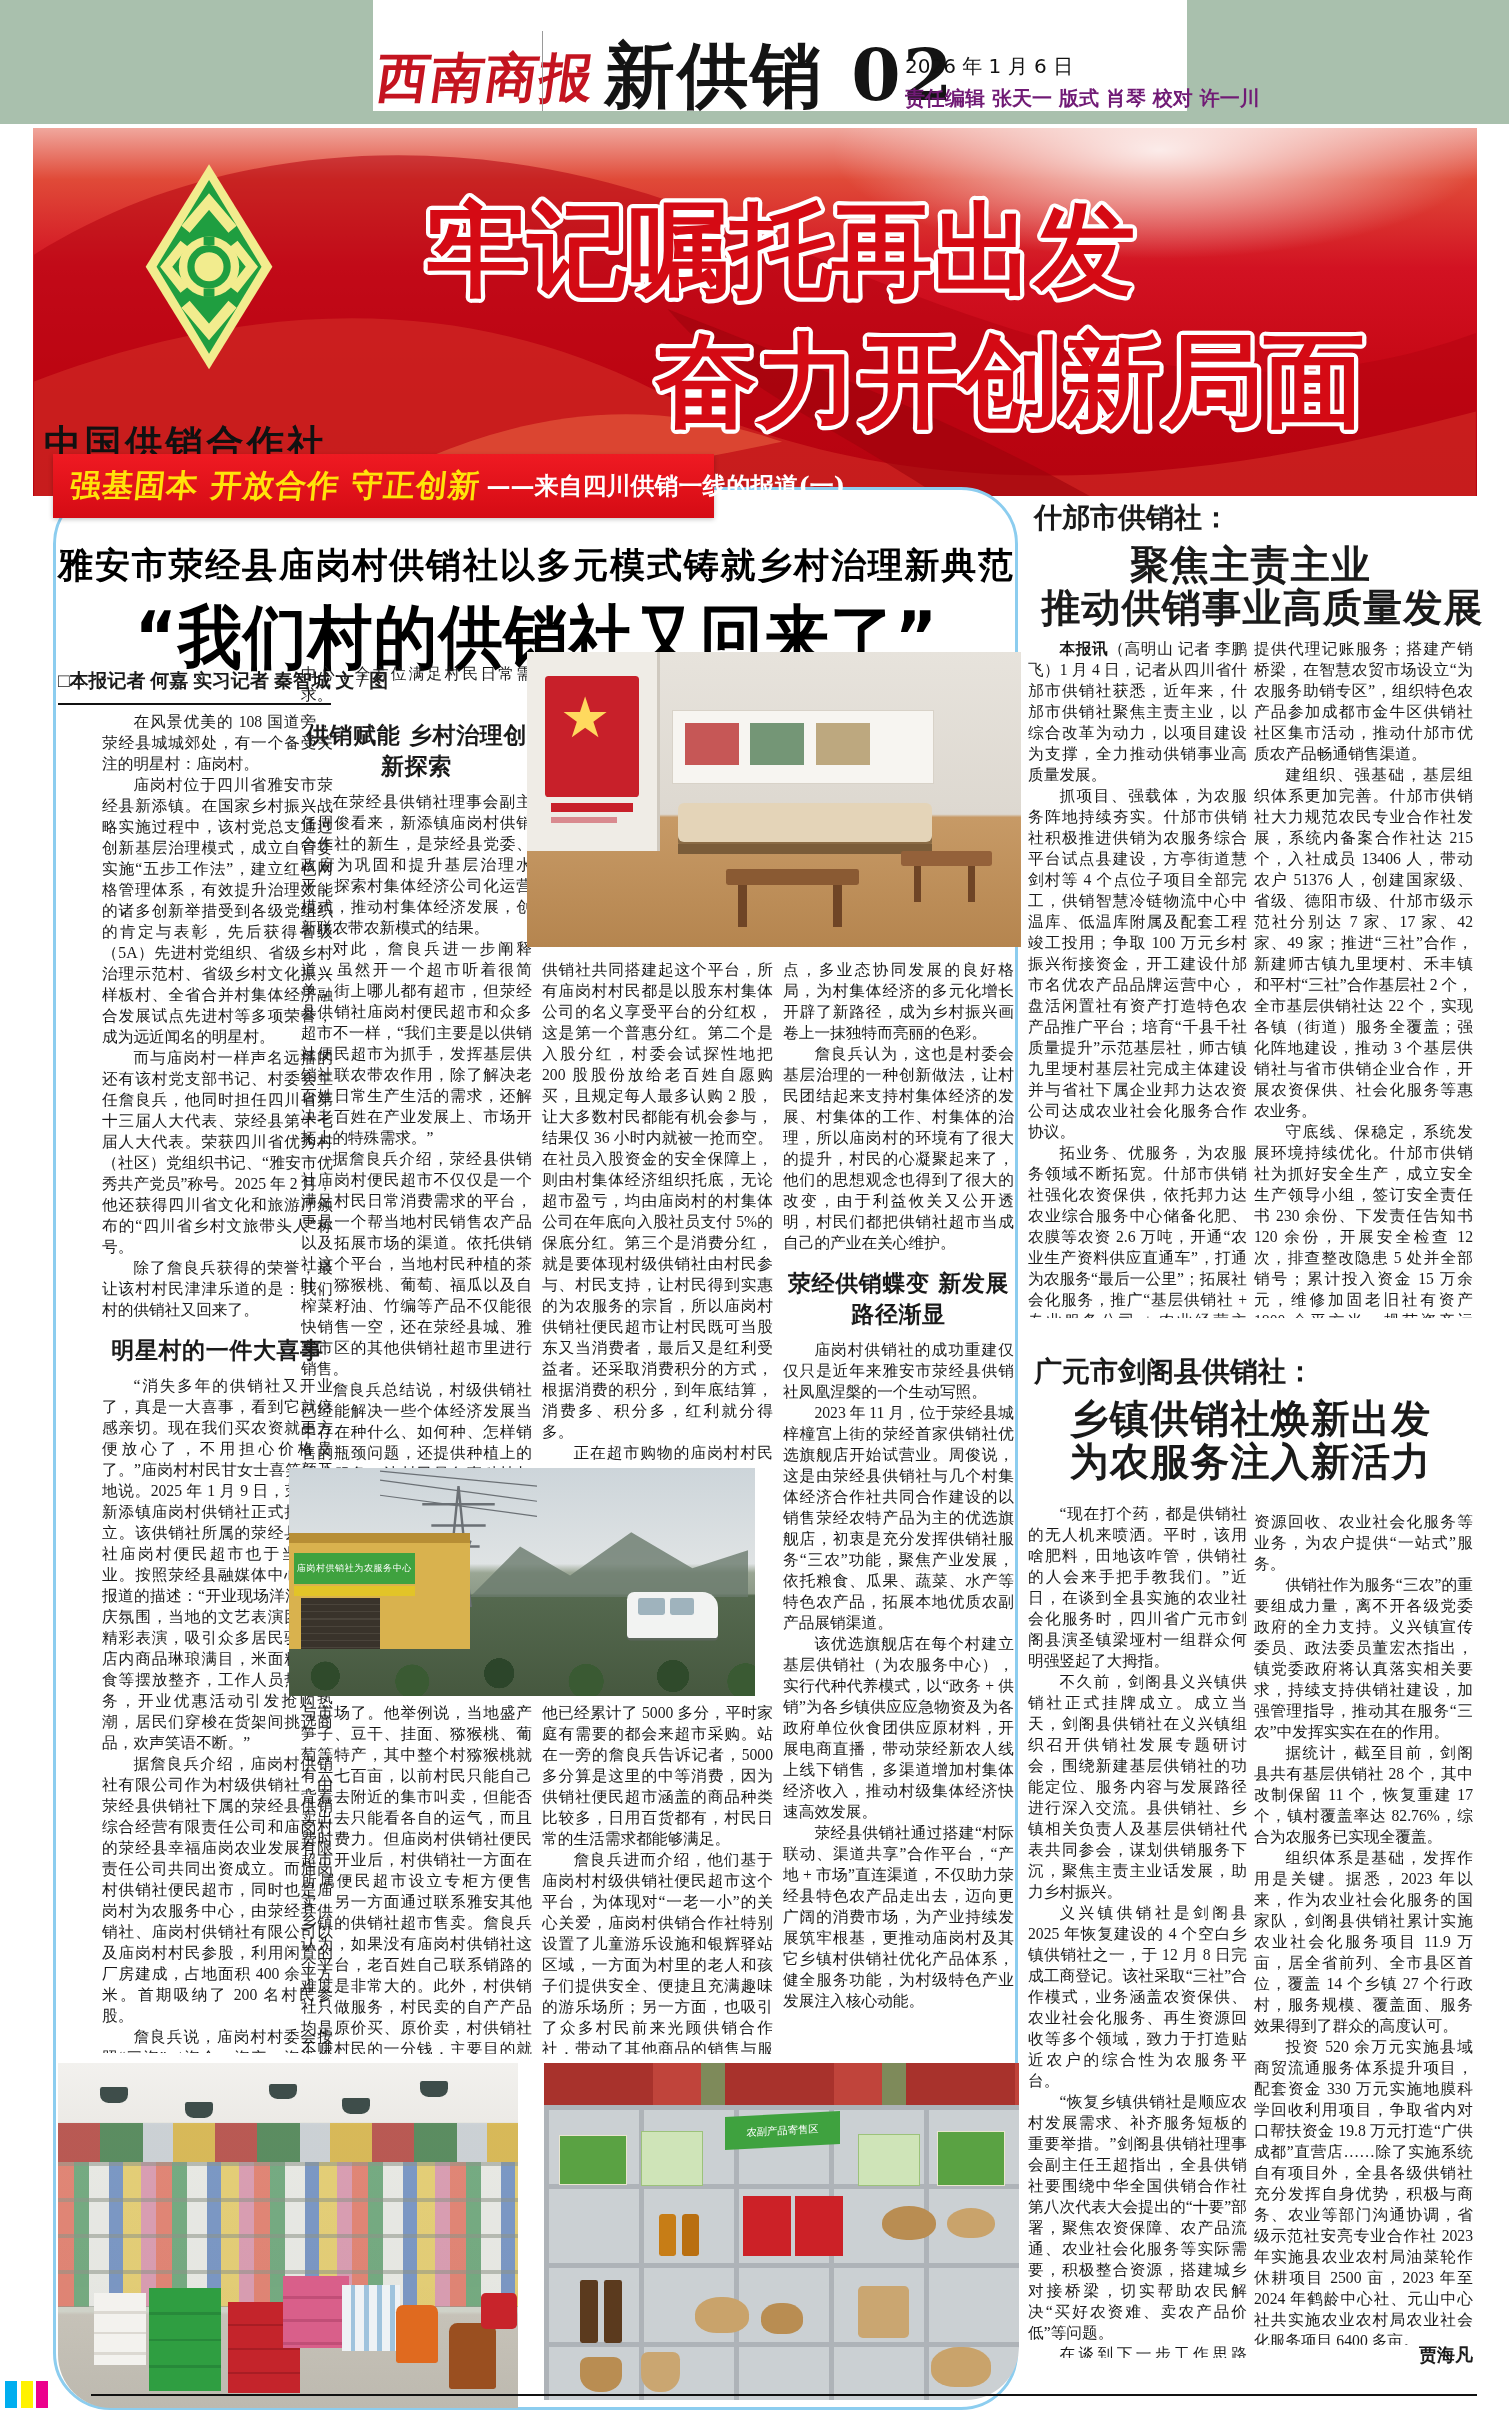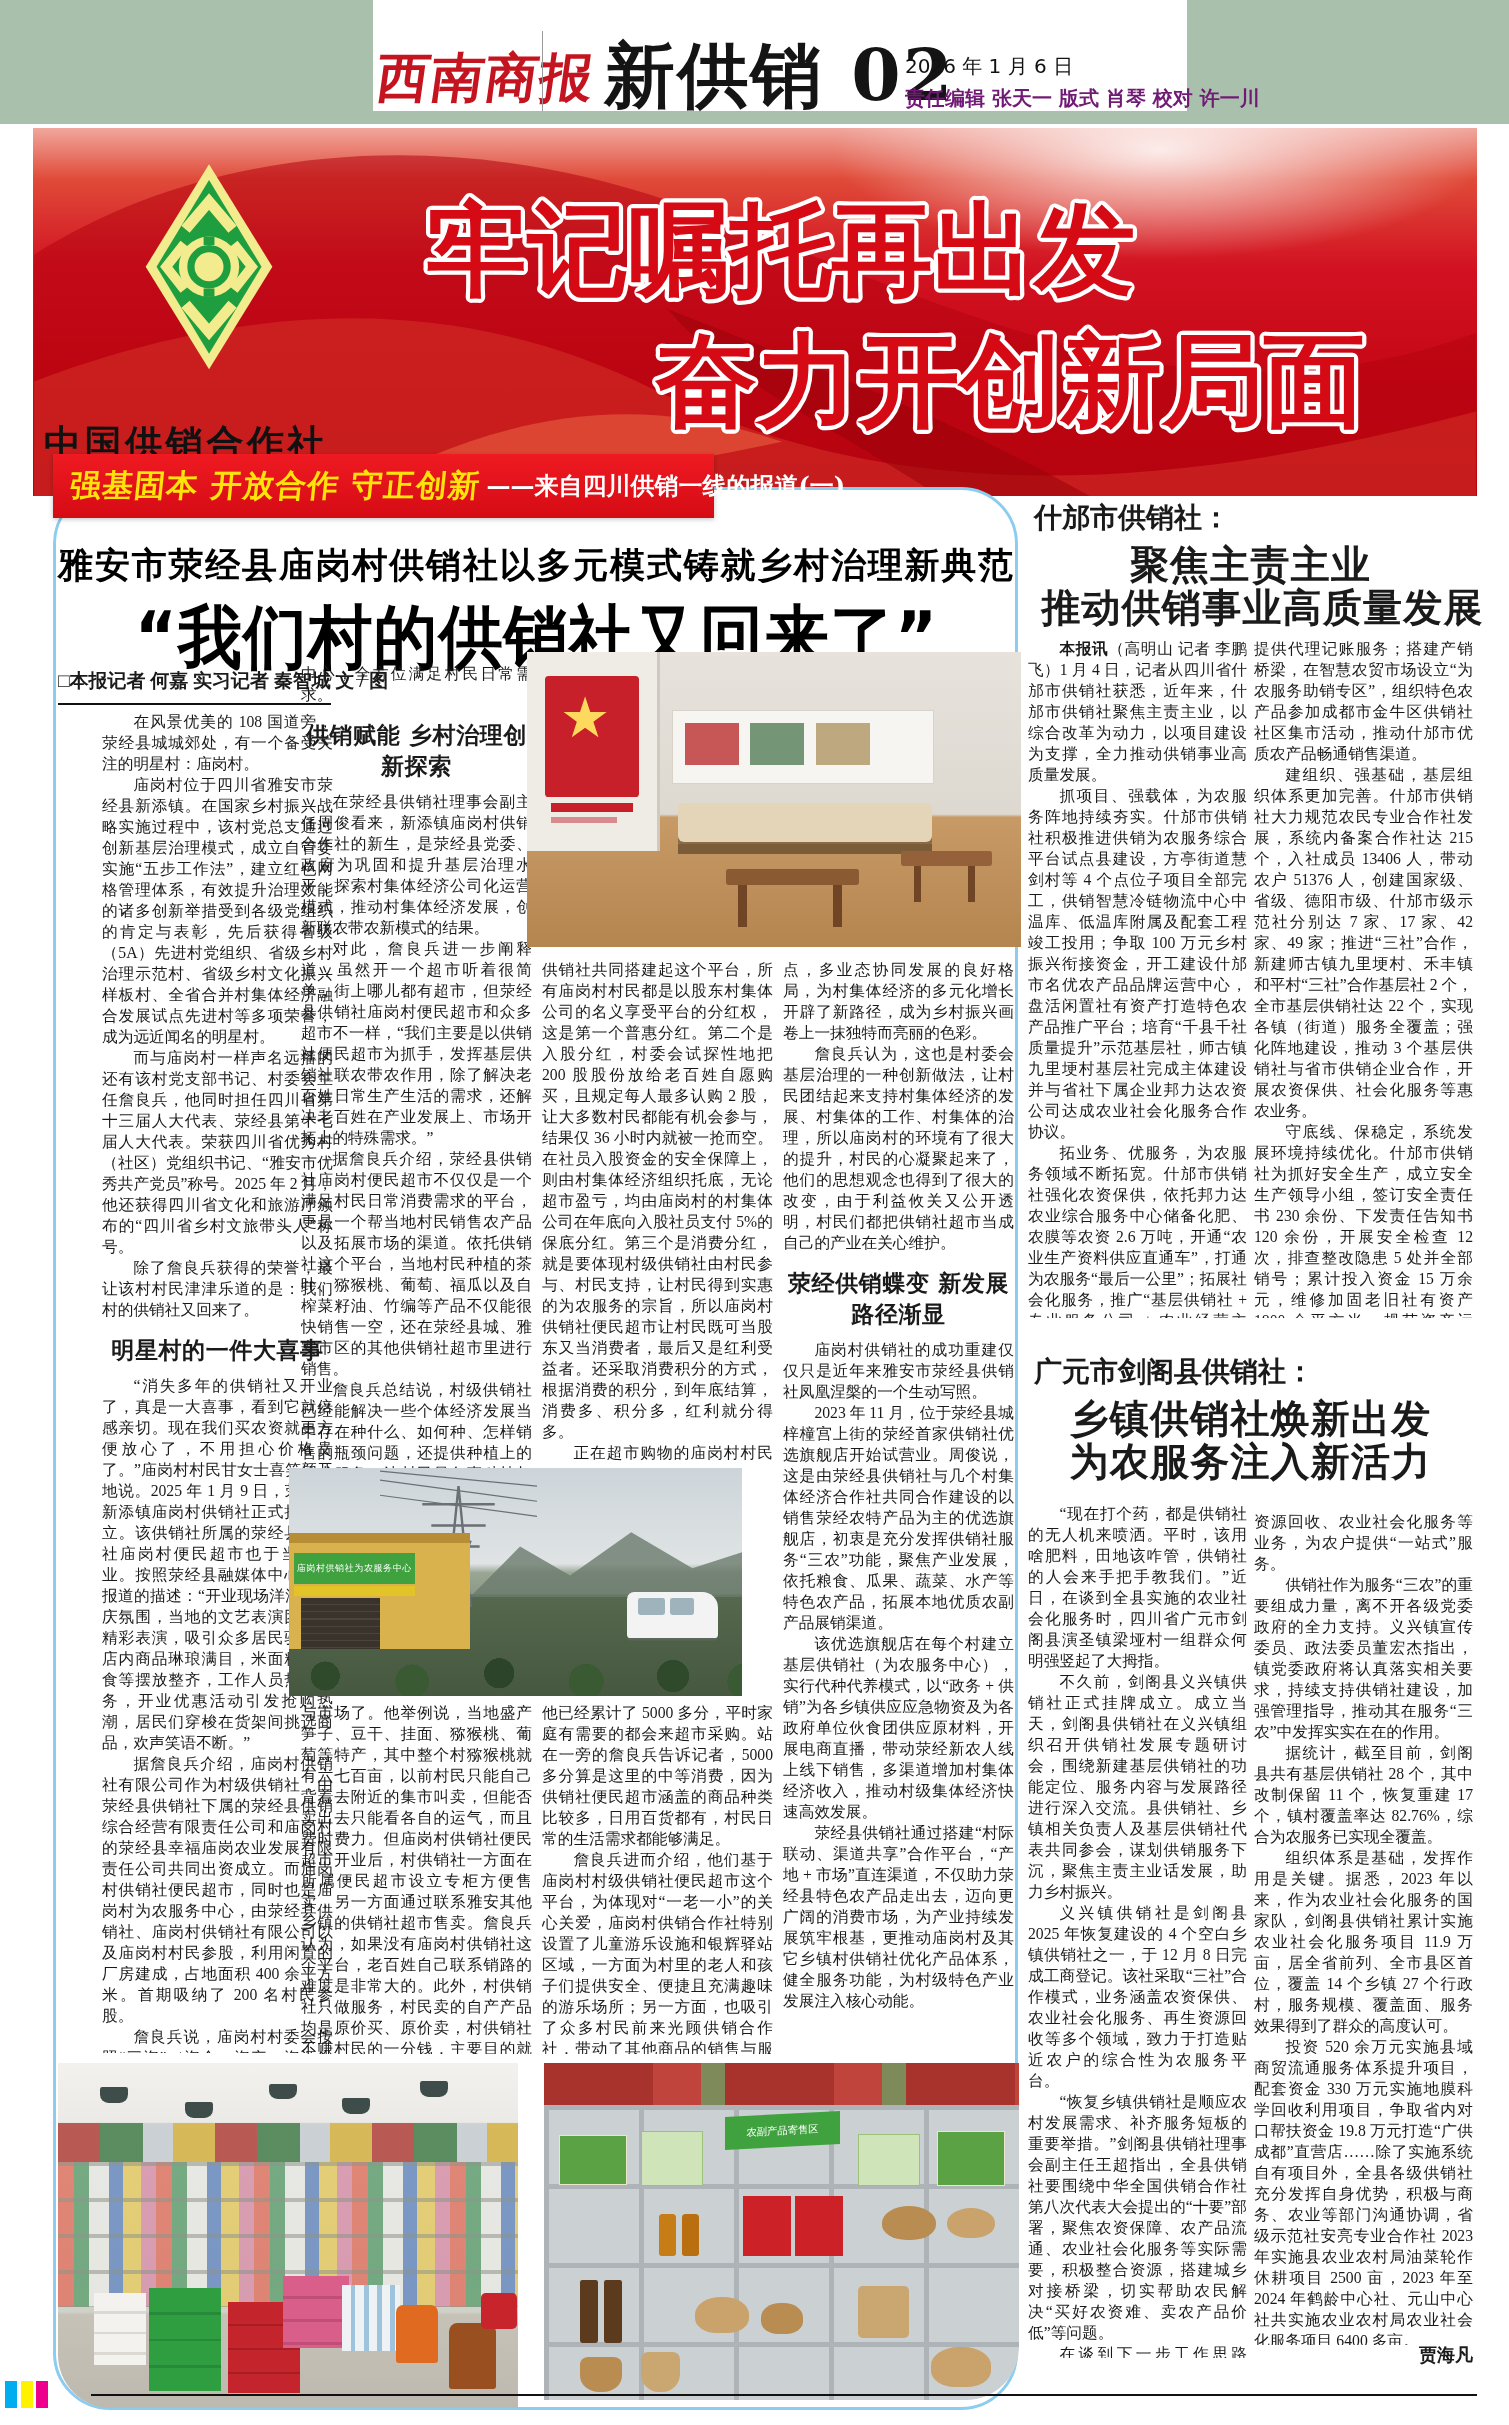--- a/index.html
+++ b/index.html
@@ -186,21 +186,21 @@
   <div class="abs" style="left:151px;top:192px;width:254px;height:9.7px;background:#7a5c39;"></div>
 
   <div class="abs" style="left:199px;top:217px;width:133px;height:15.7px;background:#8a5a33;border-radius:2.4px;"></div>
   <div class="abs" style="left:211px;top:233px;width:8.5px;height:42px;background:#6f4526;"></div>
   <div class="abs" style="left:306px;top:233px;width:8.5px;height:42px;background:#6f4526;"></div>
   <div class="abs" style="left:374px;top:199px;width:91px;height:14.5px;background:#94613a;border-radius:2.4px;"></div>
   <div class="abs" style="left:387px;top:214px;width:7.2px;height:36px;background:#6f4526;"></div>
   <div class="abs" style="left:441px;top:214px;width:7.2px;height:36px;background:#6f4526;"></div>
 </div>
 
-<div class="abs photo" style="left:289px;top:1468px;width:453px;height:228px;background:linear-gradient(180deg,#cdd5da 0%,#dfe3e4 42%,#9aa694 46%,#8d9a88 55%,#55694f 56%,#46583f 100%);">
+<div class="abs photo" style="left:289px;top:1468px;width:453px;height:228px;background:linear-gradient(180deg,#cdd5da 0%,#dfe3e4 42%,#9aa694 46%,#8d9a88 55%,#55694f 56%,#46583f 100%);padding-left:13px;">
 
   <div class="abs" style="left:181px;top:57px;width:278px;height:72px;background:#6a7a6d;clip-path:polygon(0 100%,18% 30%,36% 70%,58% 10%,80% 60%,100% 35%,100% 100%);opacity:.8;"></div>
 
   <svg class="abs" style="left:91px;top:0;" width="157" height="139" viewBox="0 0 260 230">
     <g stroke="#6b7075" stroke-width="4" fill="none">
       <path d="M110,230 L130,30 L150,230"></path>
         <path d="M110,230 L150,120 M150,230 L110,120"></path>
       <path d="M70,60 L190,60 M85,95 L175,95 M95,130 L165,130"></path>
       <path d="M0,20 L260,55 M0,45 L260,80 M0,5 L260,30" stroke-width="2"></path>
     </g>

